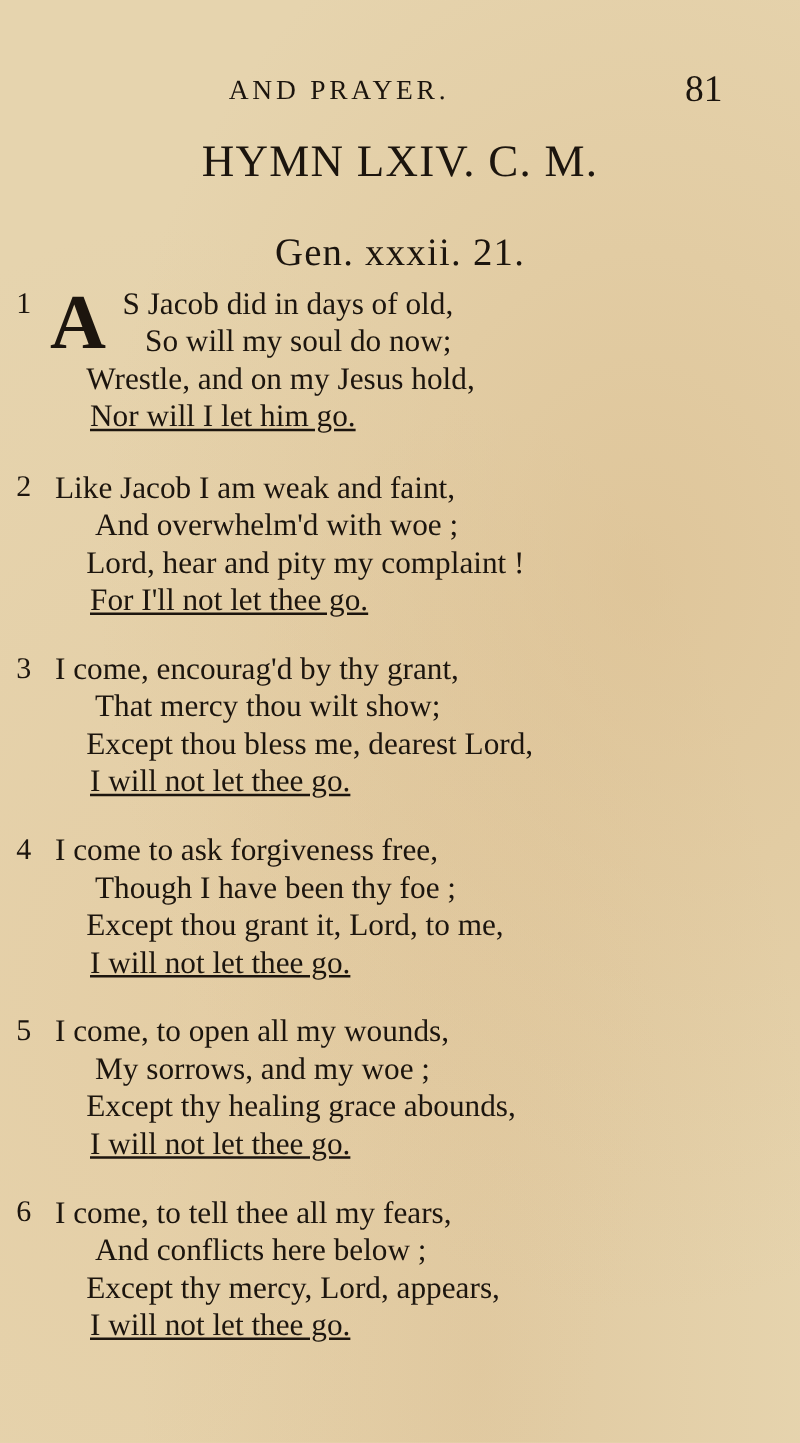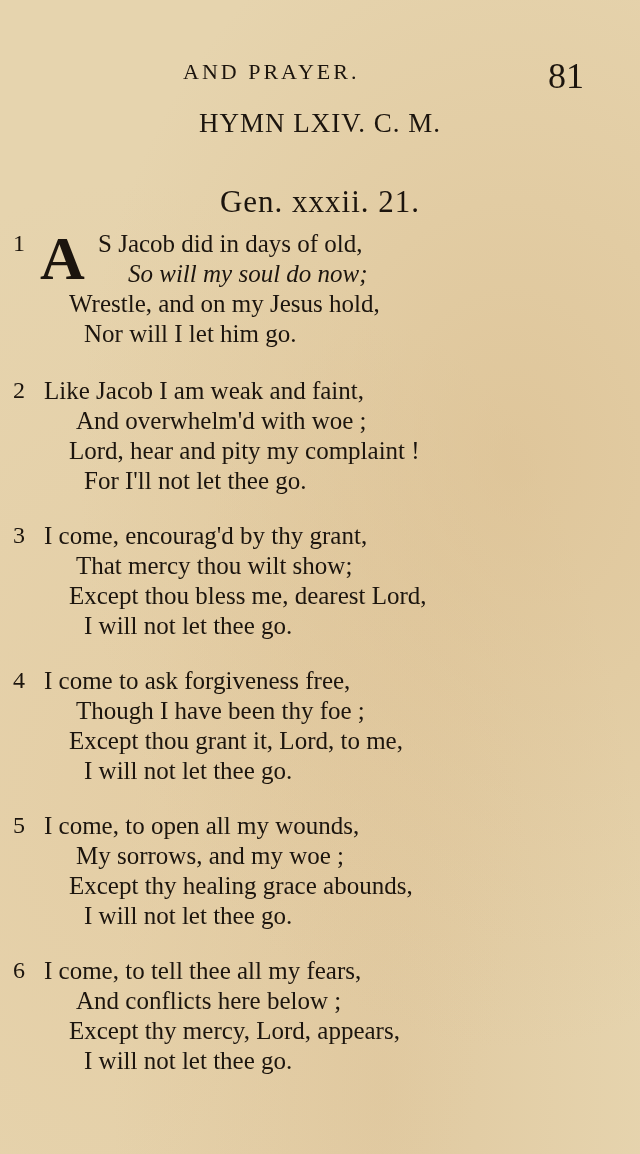--- a/index.html
+++ b/index.html
@@ -17,50 +17,50 @@
   .page { position: absolute; left: 0; top: 0; width: 640px; height: 1126px; }
   .running-head {
     position: absolute; top: 55px; left: 0; width: 640px; height: 32px;
   }
   .running-title {
     position: absolute; left: 183px; top: 4px;
     font-size: 22px; letter-spacing: 3px;
   }
   .page-number {
     position: absolute; left: 548px; top: 0px;
-    font-size: 36px;
+    font-size: 30px;
     text-align: right;
   }
   .hymn-title {
     position: absolute; top: 108px; left: 0; width: 640px; text-align: center;
-    font-size: 27px; letter-spacing: 1px;
+    font-size: 36px; letter-spacing: 1px;
   }
   .epigraph {
     position: absolute; top: 152px; left: 0; width: 640px; text-align: center;
     font-size: 26px; font-style: italic;
   }
   .reference {
     position: absolute; top: 184px; left: 0; width: 640px; text-align: center;
     font-size: 31px; letter-spacing: 1px;
   }
   .stanza { position: absolute; left: 0; width: 640px; }
   .verse-num {
     position: absolute; left: 13px; top: 0; font-size: 24px;
   }
   .line { position: absolute; font-size: 25px; white-space: nowrap; }
   .l1 { top: 0; left: 44px; }
   .l2 { top: 30px; left: 76px; }
   .l3 { top: 60px; left: 44px; margin-left: 25px; }
-  .l4 { top: 90px; left: 84px; }
+  .l4 { top: 90px; left: 72px; text-decoration: underline; }
   .dropcap {
     position: absolute; left: 40px; top: -3px;
     font-size: 62px; font-weight: bold; line-height: 1;
   }
   .s1 .l1 { left: 98px; }
-  .s1 .l2 { left: 128px; font-style: italic; }
+  .s1 .l2 { left: 116px; }
 </style>
 </head>
 <body>
 
 <div class="page">
   <div class="running-head">
     <span class="running-title">AND PRAYER.</span>
     <span class="page-number">81</span>
   </div>
 

